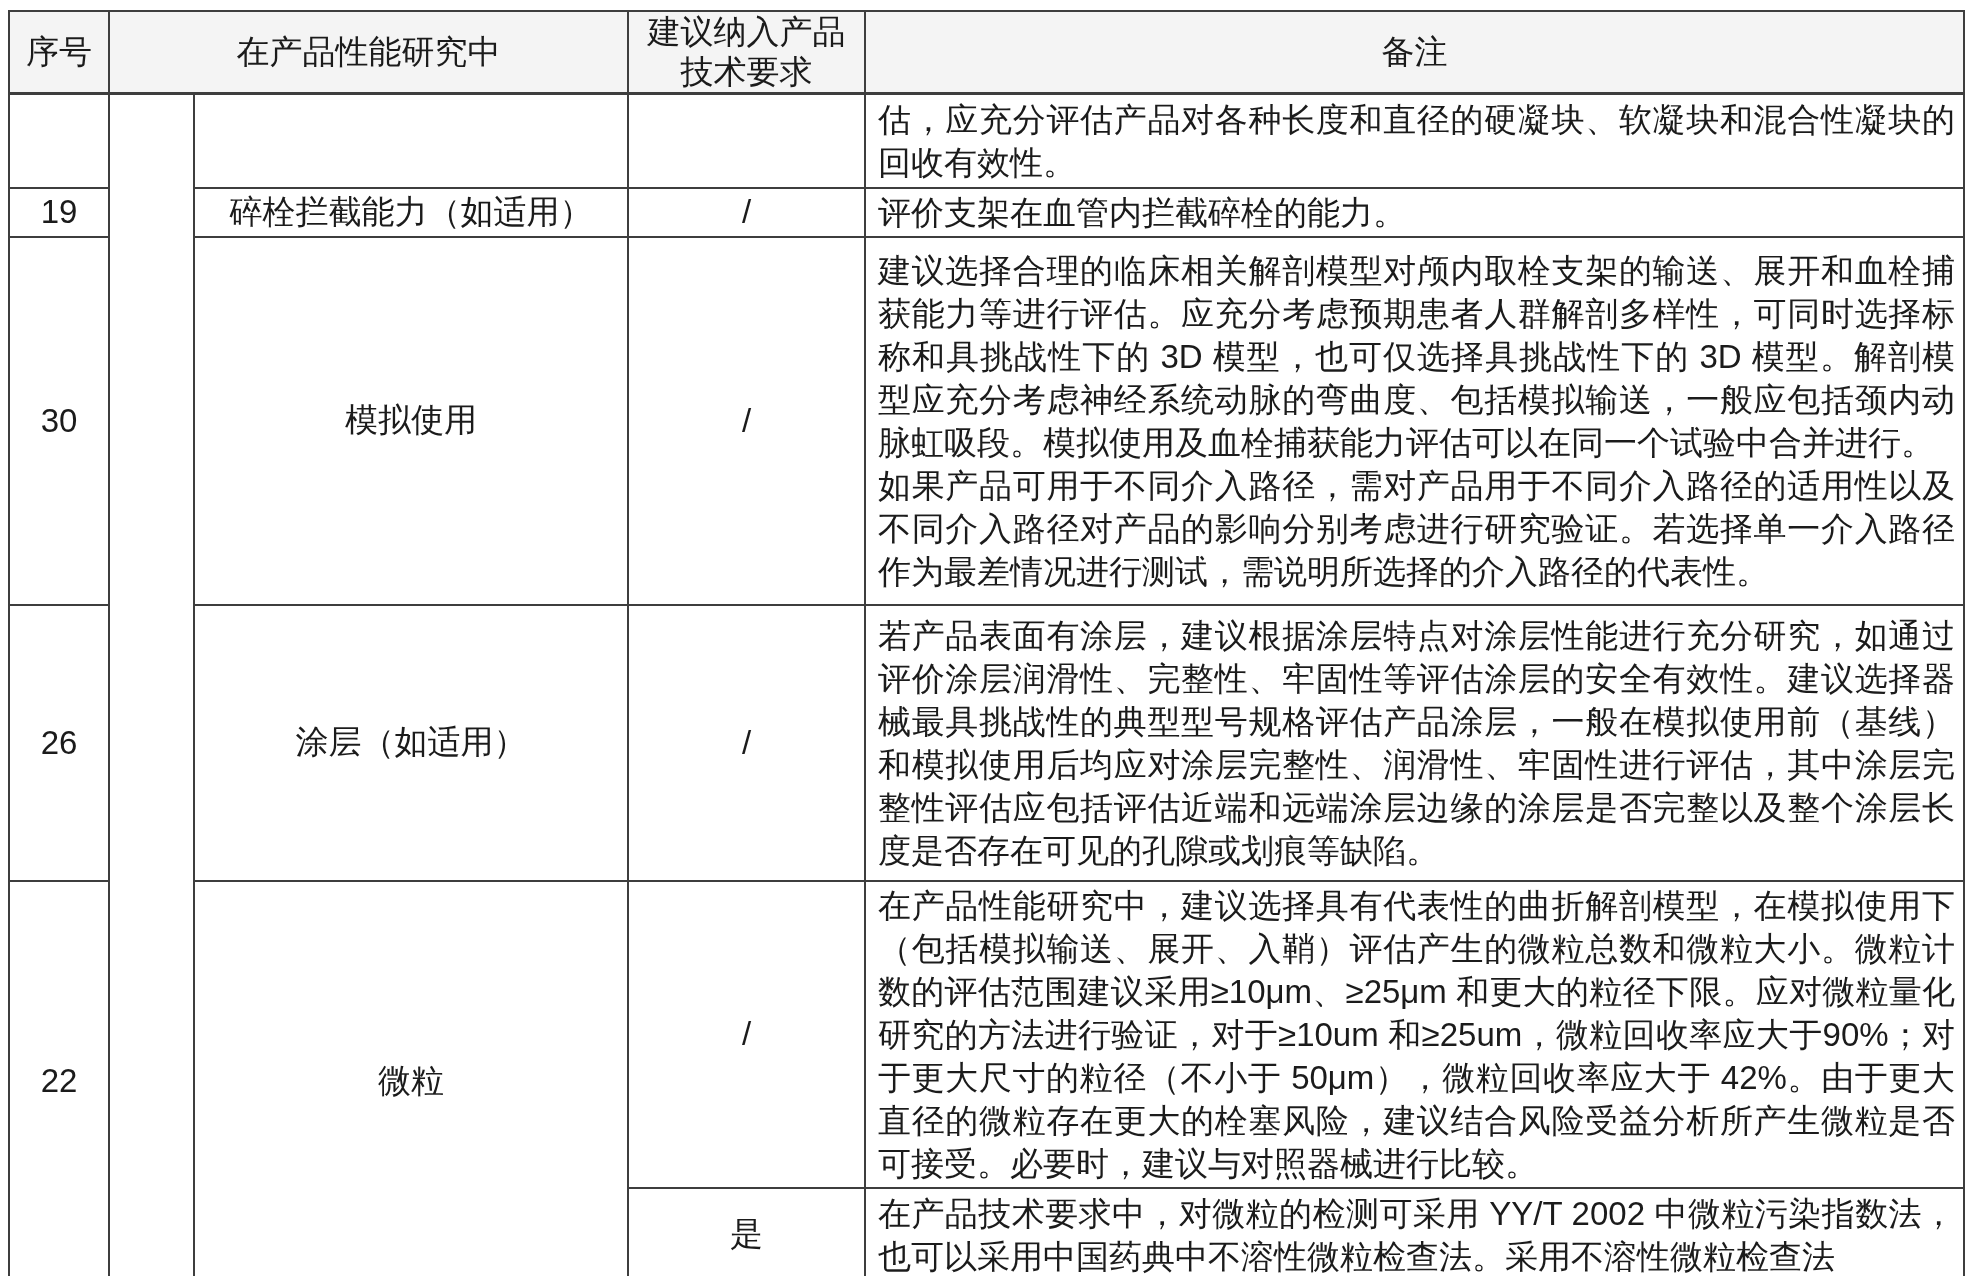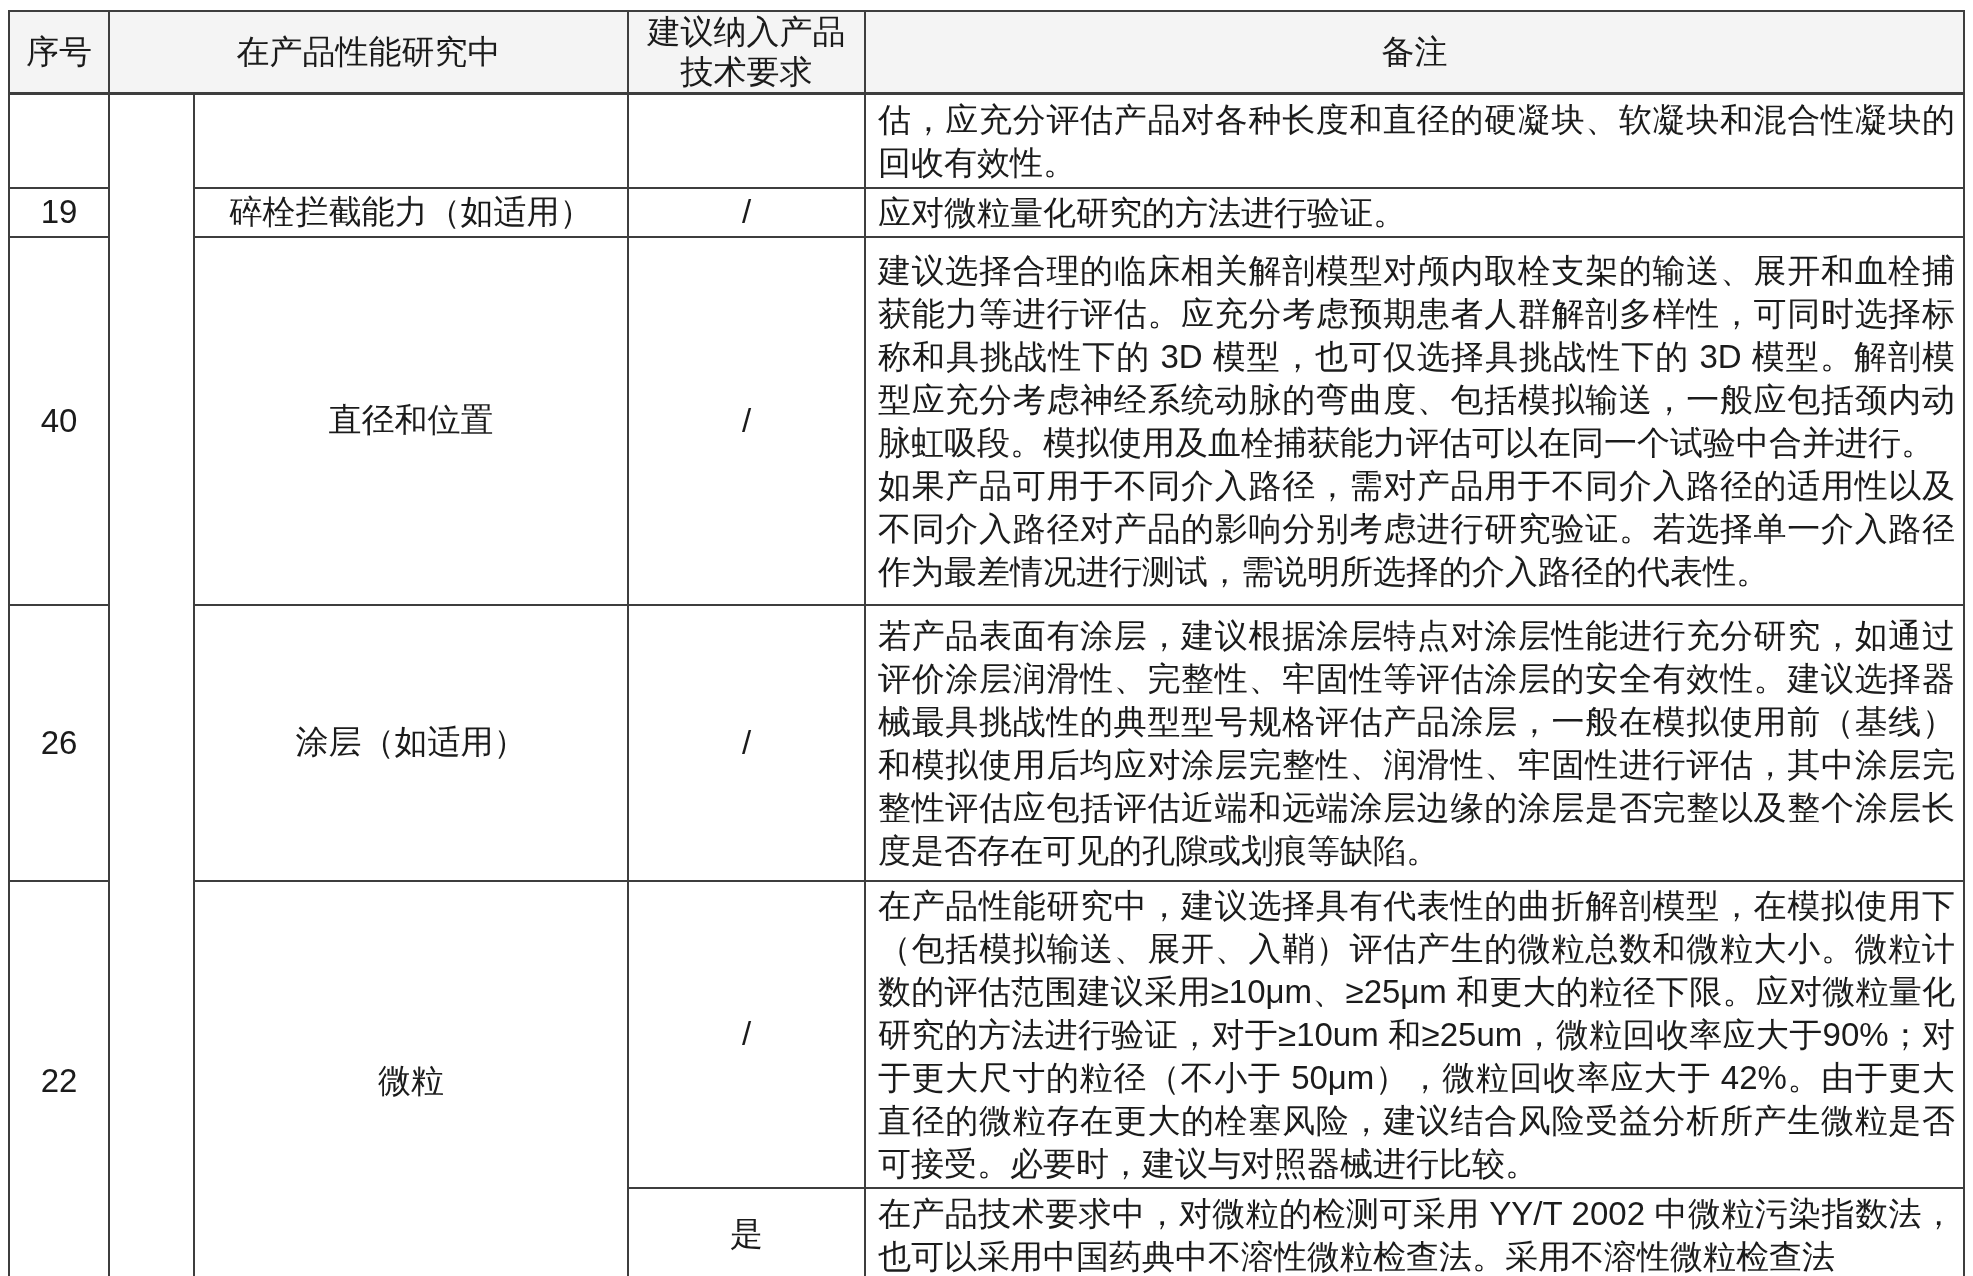--- a/index.html
+++ b/index.html
@@ -85,27 +85,27 @@
     <td class="remark">
       <div class="para">估，应充分评估产品对各种长度和直径的硬凝块、软凝块和混合性凝块的回收有效性。</div>
     </td>
   </tr>
 
   <tr class="row19">
     <td class="no thick-b">19</td>
     <td class="item thick-b">碎栓拦截能力（如适用）</td>
     <td class="tech thick-b">/</td>
     <td class="remark thick-b">
-      <div class="para">应对微粒量化研究的方法进行验证。</div>
+      <div class="para">评价支架在血管内拦截碎栓的能力。</div>
     </td>
   </tr>
 
   <tr class="row20">
-    <td class="no">40</td>
-    <td class="item">直径和位置</td>
+    <td class="no">30</td>
+    <td class="item">模拟使用</td>
     <td class="tech">/</td>
     <td class="remark">
       <div class="para">建议选择合理的临床相关解剖模型对颅内取栓支架的输送、展开和血栓捕获能力等进行评估。应充分考虑预期患者人群解剖多样性，可同时选择标称和具挑战性下的 3D 模型，也可仅选择具挑战性下的 3D 模型。解剖模型应充分考虑神经系统动脉的弯曲度、包括模拟输送，一般应包括颈内动脉虹吸段。模拟使用及血栓捕获能力评估可以在同一个试验中合并进行。</div>
       <div class="para">如果产品可用于不同介入路径，需对产品用于不同介入路径的适用性以及不同介入路径对产品的影响分别考虑进行研究验证。若选择单一介入路径作为最差情况进行测试，需说明所选择的介入路径的代表性。</div>
     </td>
   </tr>
 
   <tr class="row21">
     <td class="no">26</td>
     <td class="item">涂层（如适用）</td>

